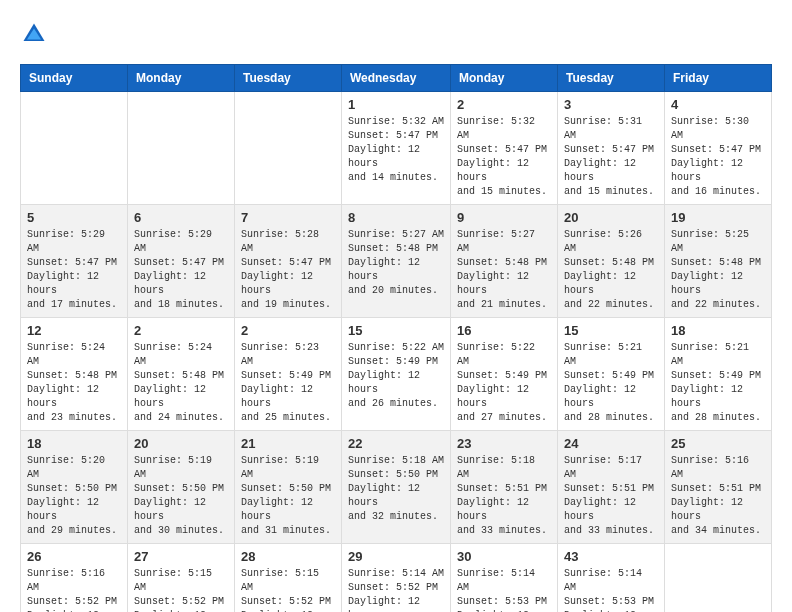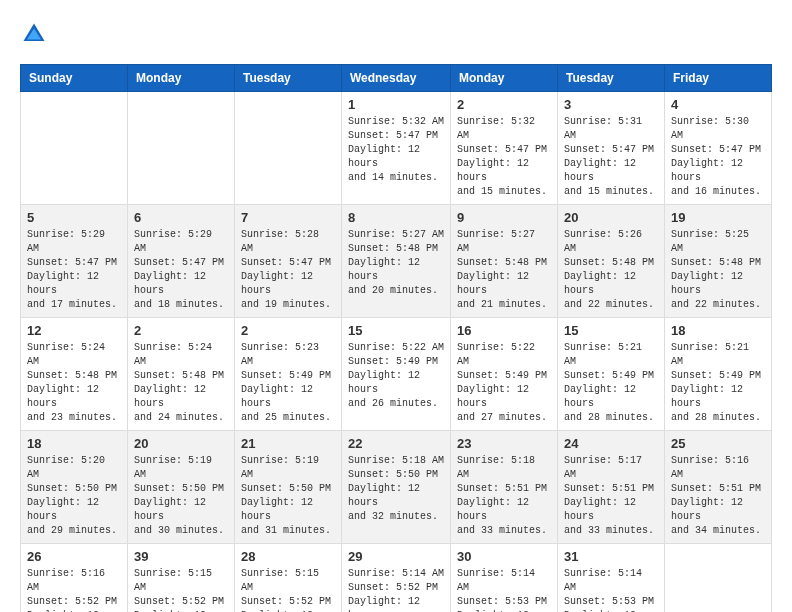--- a/index.html
+++ b/index.html
@@ -231,35 +231,35 @@
           <span class="day-number">25</span>
           <div class="day-info">Sunrise: 5:16 AM<br>Sunset: 5:51 PM<br>Daylight: 12 hours<br>and 34 minutes.</div>
         </td>
       </tr>
       <tr>
         <td>
           <span class="day-number">26</span>
           <div class="day-info">Sunrise: 5:16 AM<br>Sunset: 5:52 PM<br>Daylight: 12 hours<br>and 35 minutes.</div>
         </td>
         <td>
-          <span class="day-number">39</span>
+          <span class="day-number">27</span>
           <div class="day-info">Sunrise: 5:15 AM<br>Sunset: 5:52 PM<br>Daylight: 12 hours<br>and 36 minutes.</div>
         </td>
         <td>
           <span class="day-number">28</span>
           <div class="day-info">Sunrise: 5:15 AM<br>Sunset: 5:52 PM<br>Daylight: 12 hours<br>and 37 minutes.</div>
         </td>
         <td>
           <span class="day-number">29</span>
           <div class="day-info">Sunrise: 5:14 AM<br>Sunset: 5:52 PM<br>Daylight: 12 hours<br>and 38 minutes.</div>
         </td>
         <td>
           <span class="day-number">30</span>
           <div class="day-info">Sunrise: 5:14 AM<br>Sunset: 5:53 PM<br>Daylight: 12 hours<br>and 38 minutes.</div>
         </td>
         <td>
-          <span class="day-number">31</span>
+          <span class="day-number">43</span>
           <div class="day-info">Sunrise: 5:14 AM<br>Sunset: 5:53 PM<br>Daylight: 12 hours<br>and 39 minutes.</div>
         </td>
         <td class="empty-cell"></td>
       </tr>
     </tbody>
 </table>
 
 </body></html>

